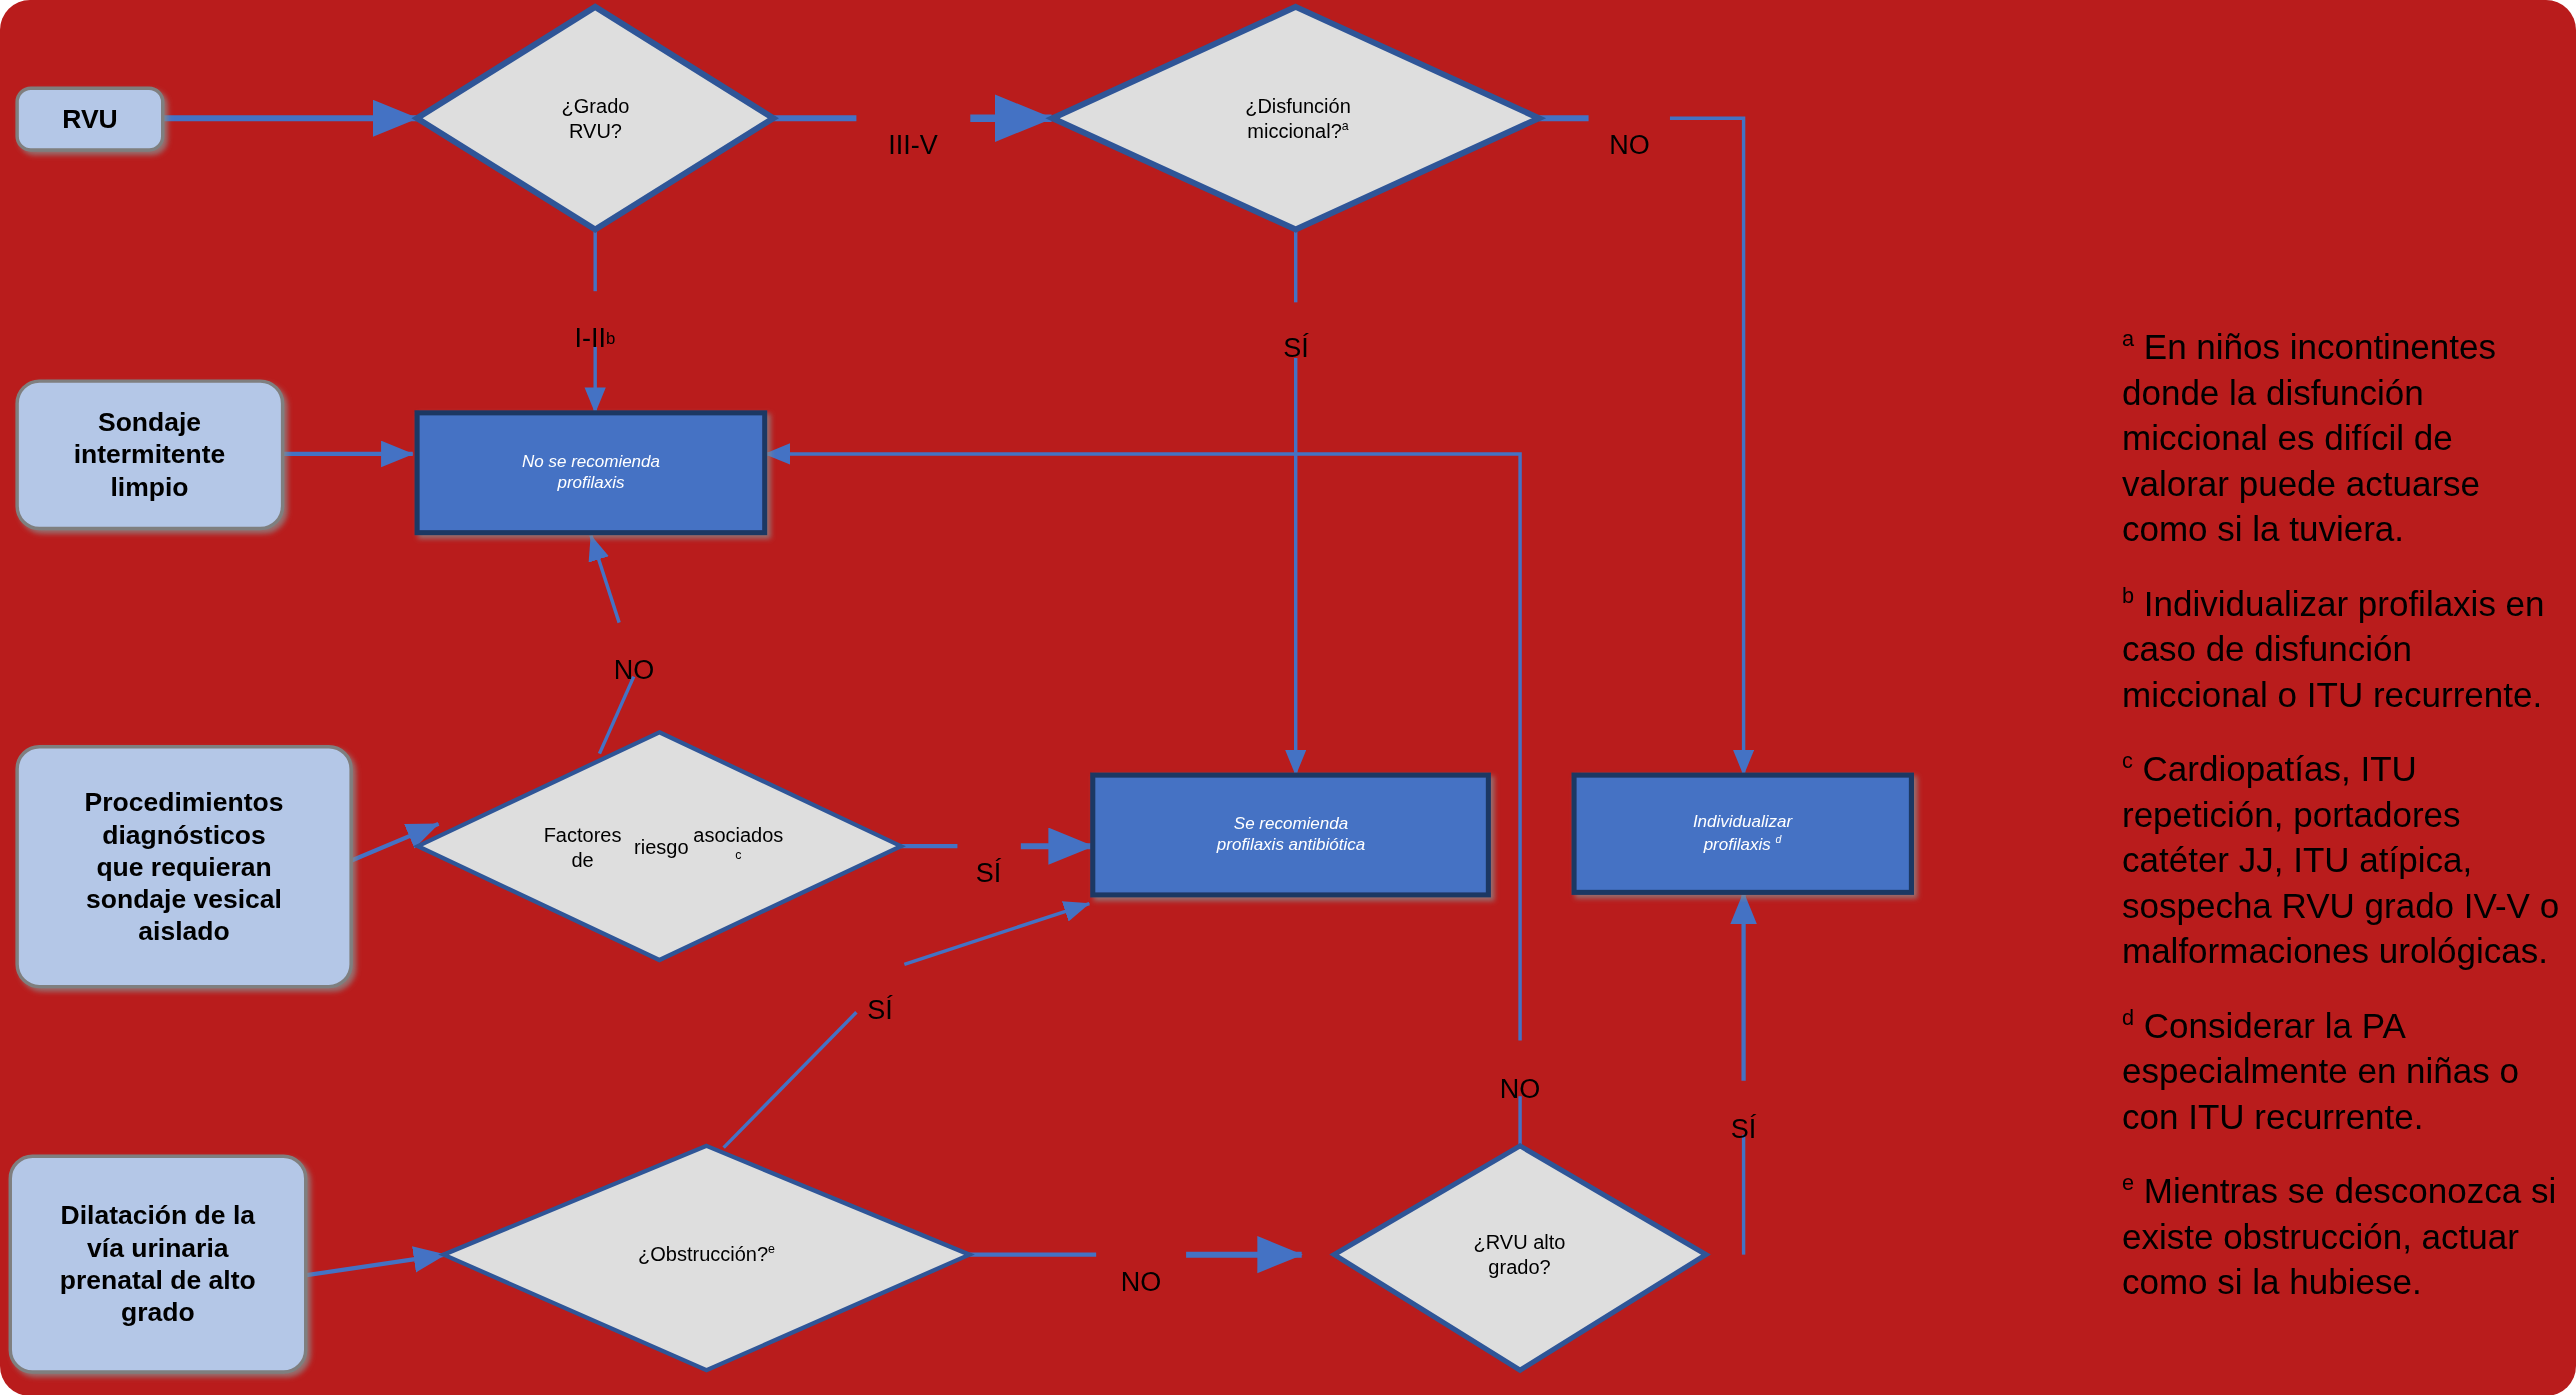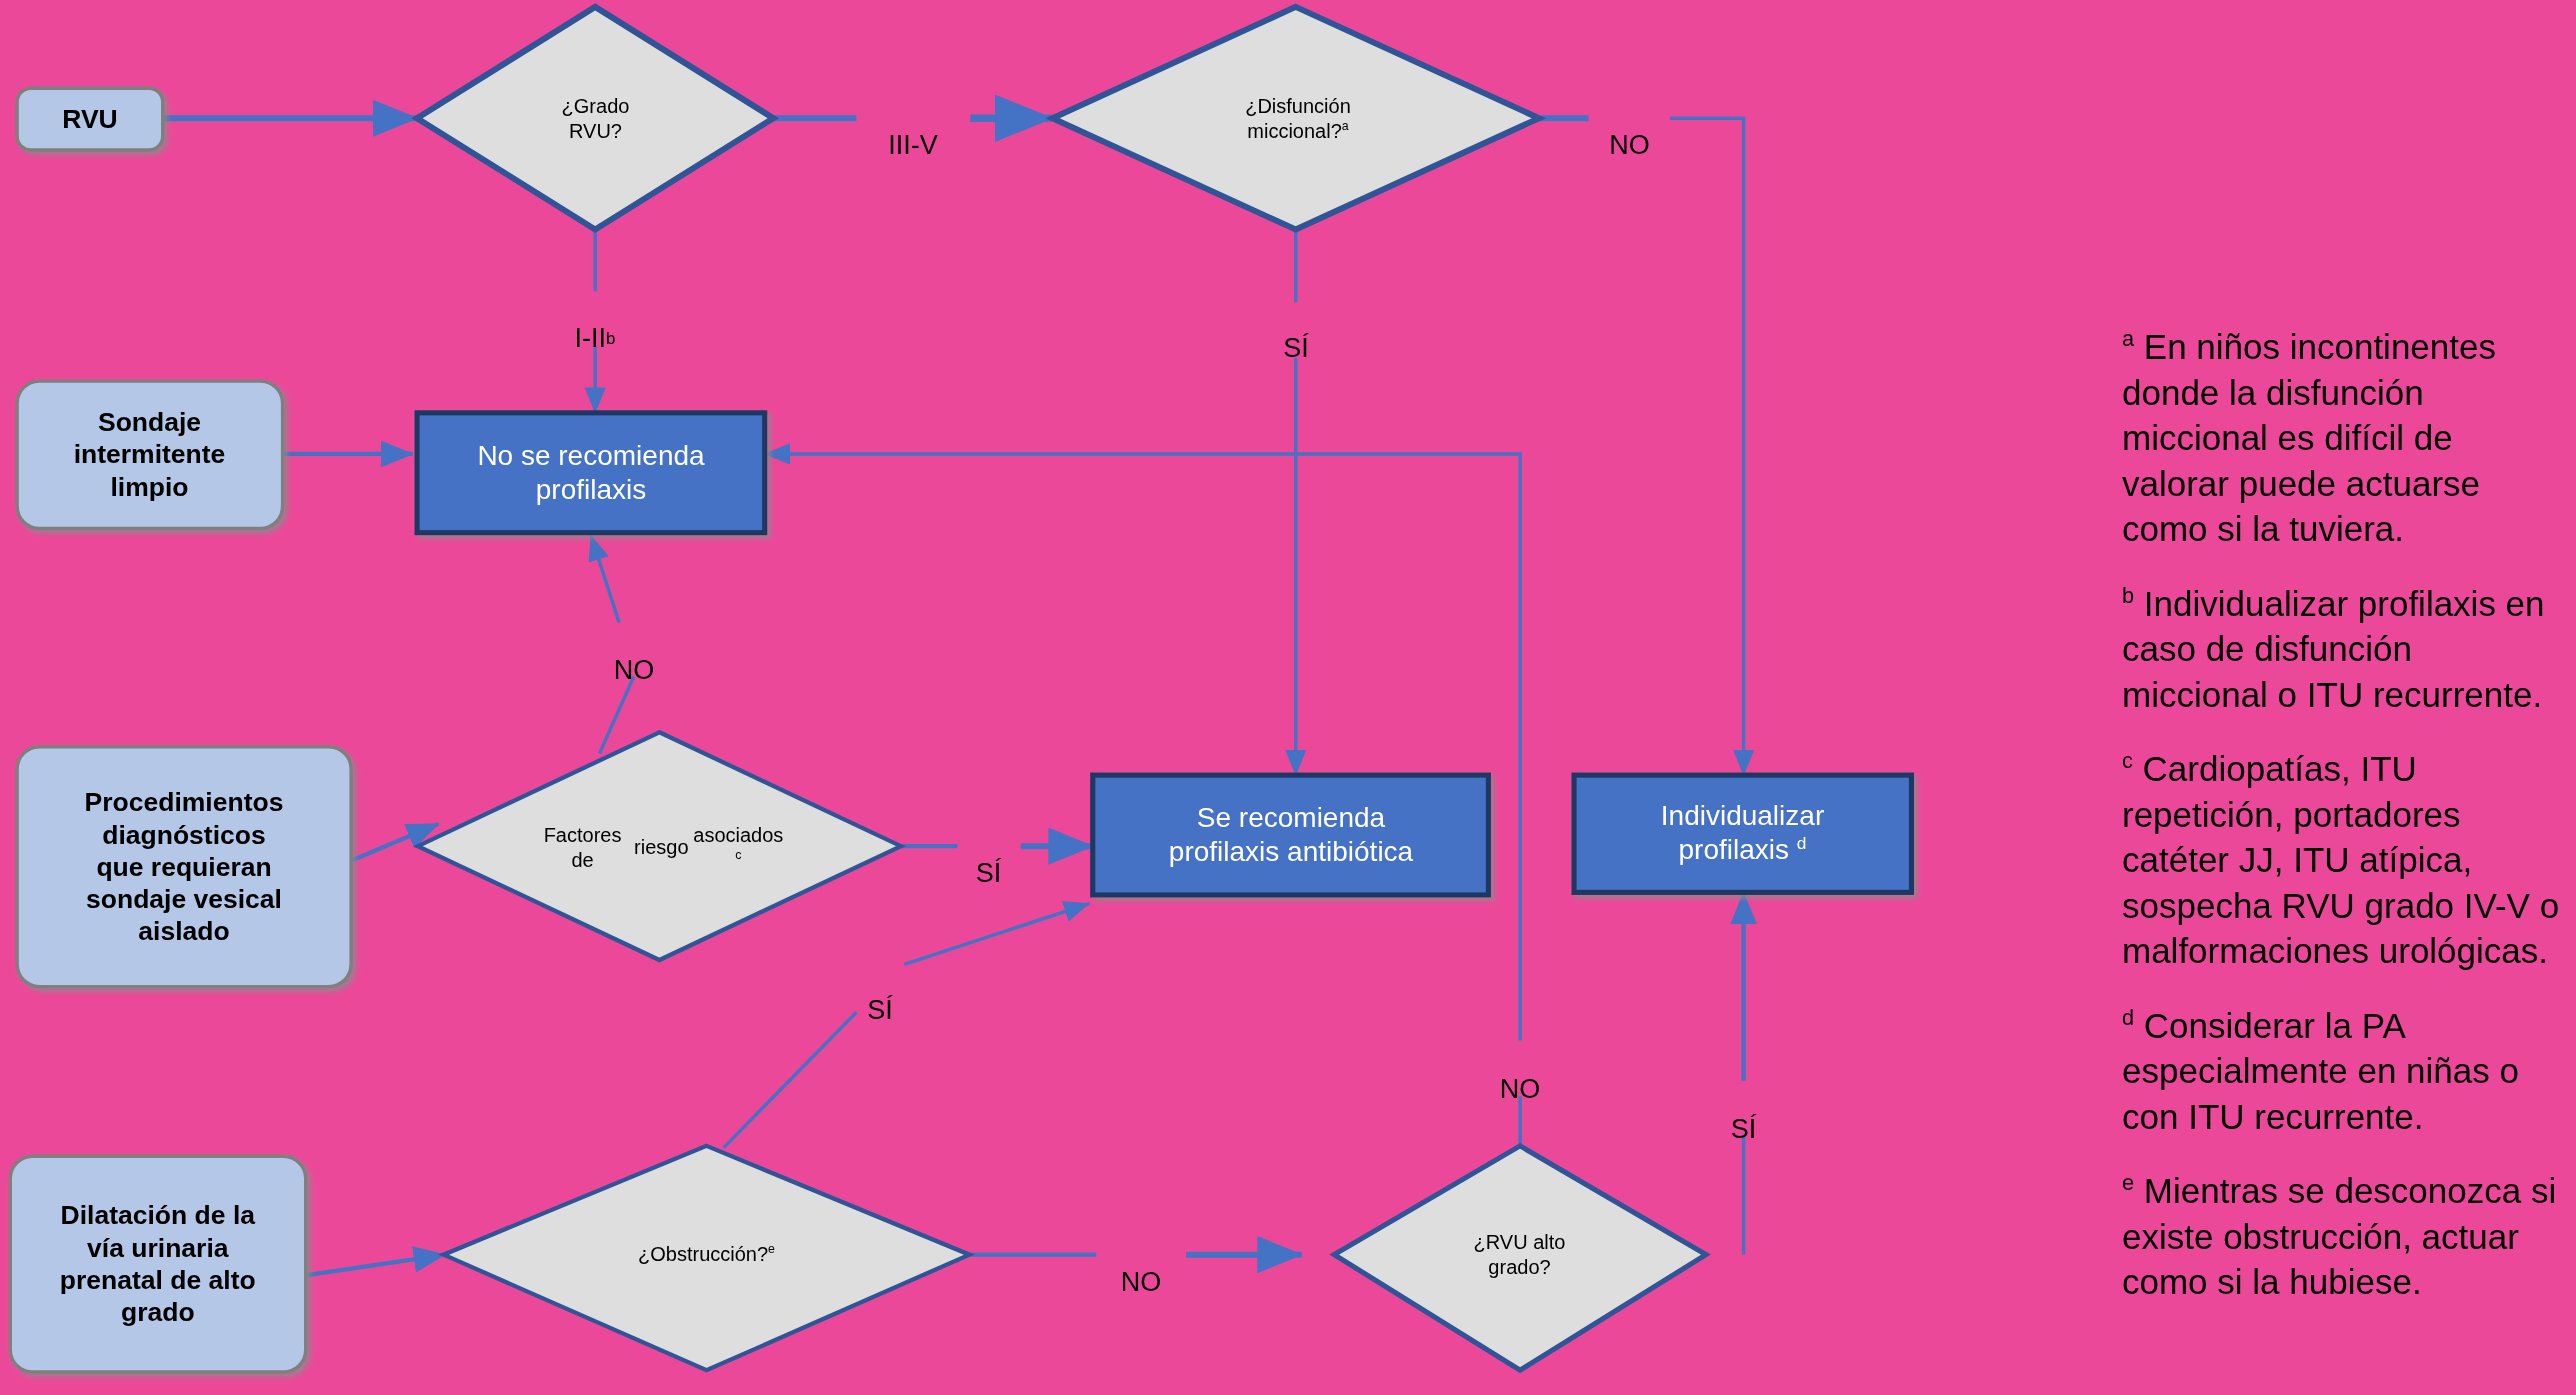--- a/index.html
+++ b/index.html
@@ -1,25 +1,25 @@
 <!DOCTYPE html>
 <html style="font-size:13.7px"><head>
 <meta charset="utf-8">
 <style>
   html,body{margin:0;padding:0;background:#ffffff;}
   body{width:2576px;height:1396px;font-family:"Liberation Sans",sans-serif;overflow:hidden;}
-  #stage{position:relative;width:2576px;height:1396px;background:#ec4899;}
+  #stage{position:relative;width:2576px;height:1396px;background:#b91c1c;border-radius:30px;}
   svg.flow{position:absolute;inset:0;width:2576px;height:1396px;}
 
   
   .shp-txt{position:absolute;display:flex;align-items:center;justify-content:center;
            text-align:center;line-height:1.22;pointer-events:none;}
   .start-txt{font-weight:bold;font-size:26.5px;color:#000;}
   .dec-txt{font-weight:normal;font-size:20px;color:#000;}
-  .proc-txt{font-weight:normal;font-size:28px;color:#ffffff;}
+  .proc-txt{font-weight:normal;font-size:17px;color:#ffffff;font-style:italic;}
   .sup{font-size:0.62em;vertical-align:super;}
   .edge-lbl{position:absolute;font-size:27px;color:#000;white-space:nowrap;
             display:flex;align-items:center;justify-content:center;margin-top:28px;}
 
   
   #notes{position:absolute;left:2122px;top:324px;width:445px;}
   .note{font-size:35px;line-height:1.30;color:#000;margin-bottom:29px;}
   .note .mk{font-size:0.62em;vertical-align:super;}
 </style>
 </head>

